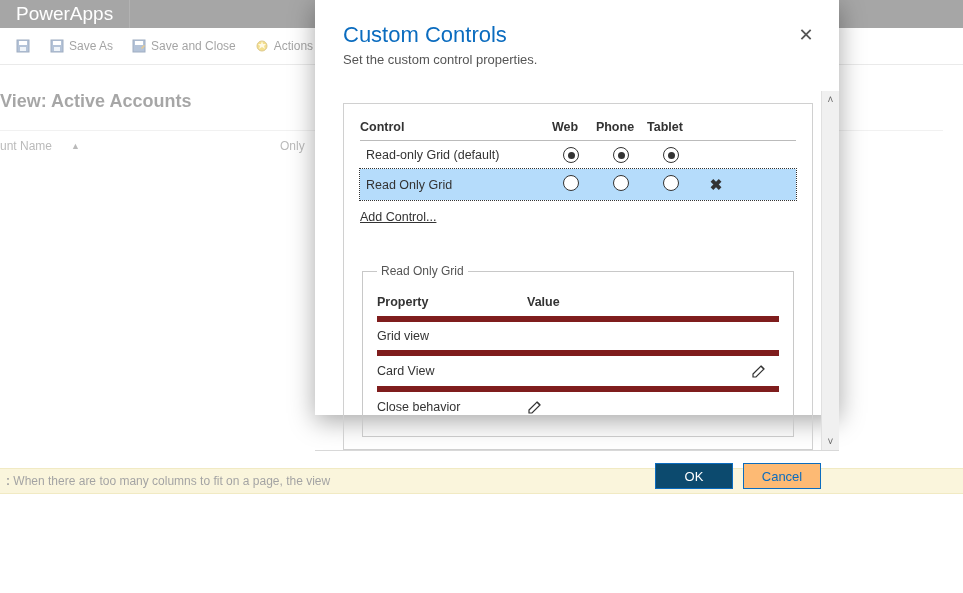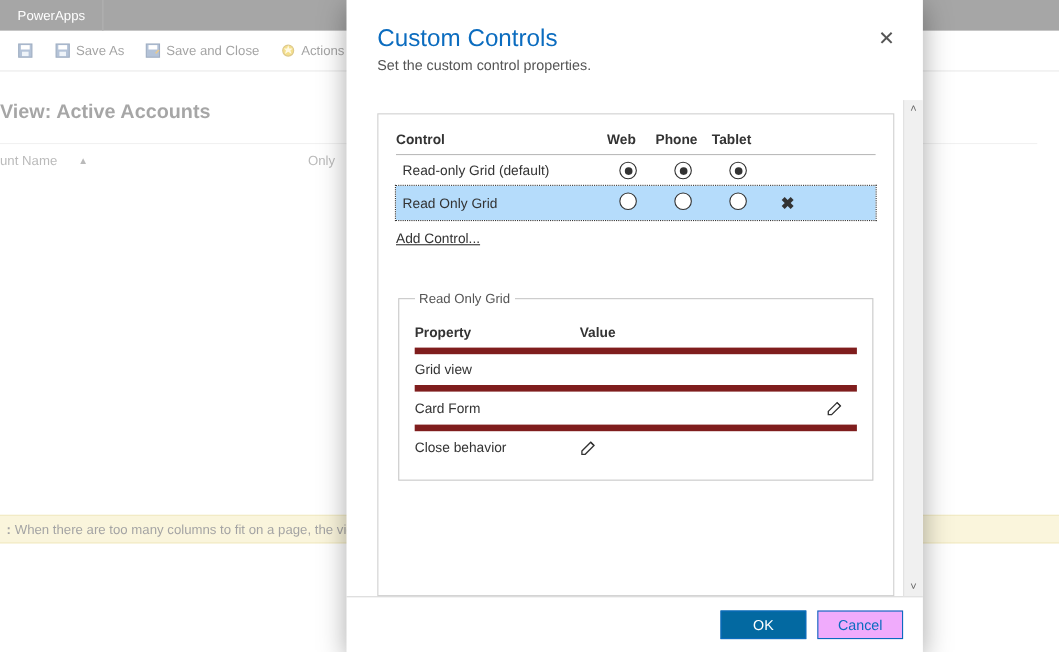--- a/index.html
+++ b/index.html
@@ -30,21 +30,21 @@
     color: #fff;
     height: 28px;
     display: flex;
     align-items: stretch;
   }
   .titlebar-section {
     padding: 0 16px;
     display: flex;
     align-items: center;
     border-right: 1px solid #555;
-    font-size: 12px;
+    font-size: 19px;
   }
   .toolbar {
     background: #fff;
     border-bottom: 1px solid #d0d0d0;
     height: 36px;
     display: flex;
     align-items: center;
     padding: 0 8px;
     gap: 4px;
   }
@@ -101,21 +101,21 @@
     white-space: nowrap;
   }
   .notice-bar b { font-weight: 600; }
 
   
   .modal-shadow {
     position: absolute;
     left: 315px;
     top: 0;
     width: 524px;
-    height: 593px;
+    height: 415px;
     background: #fff;
     box-shadow: 0 6px 24px rgba(0,0,0,0.35);
     z-index: 10;
     display: flex;
     flex-direction: column;
   }
   .modal-header {
     padding: 22px 28px 6px 28px;
     position: relative;
   }
@@ -261,25 +261,25 @@
   }
   .btn {
     min-width: 78px;
     height: 26px;
     border: 1px solid #0b6cbf;
     font-size: 13px;
     cursor: pointer;
     display:flex;align-items:center;justify-content:center;
   }
   .btn-primary {
-    background: #0369a1;
+    background: #0c4a6e;
     color: #fff;
   }
   .btn-secondary {
-    background: #f0abfc;
+    background: #fdba74;
     color: #0b6cbf;
   }
 </style>
 </head>
 <body>
 
 <div class="bg">
   <div class="titlebar">
     <div class="titlebar-section">PowerApps</div>
   </div>
@@ -395,21 +395,21 @@
           <div>Value</div>
           <div></div>
         </div>
         <div id="prop-rows">
             <div class="prop-row">
               <div>Grid view</div>
               <div style="color: rgb(102, 102, 102);"></div>
               <div></div>
             </div>
             <div class="prop-row">
-              <div>Card Form</div>
+              <div>Card View</div>
               <div style="color: rgb(102, 102, 102);"></div>
               <div class="pencil"><svg viewBox="0 0 16 16" width="16" height="16">
                   <path d="M2 11 L10 3 L13 6 L5 14 L2 14 Z" fill="none" stroke="#333" stroke-width="1.2"></path>
                   <path d="M10 3 L13 6" stroke="#333" stroke-width="1.2"></path>
                 </svg></div>
             </div>
             <div class="prop-row">
               <div>Close behavior</div>
               <div class="pencil"><svg viewBox="0 0 16 16" width="16" height="16">
                   <path d="M2 11 L10 3 L13 6 L5 14 L2 14 Z" fill="none" stroke="#333" stroke-width="1.2"></path>

